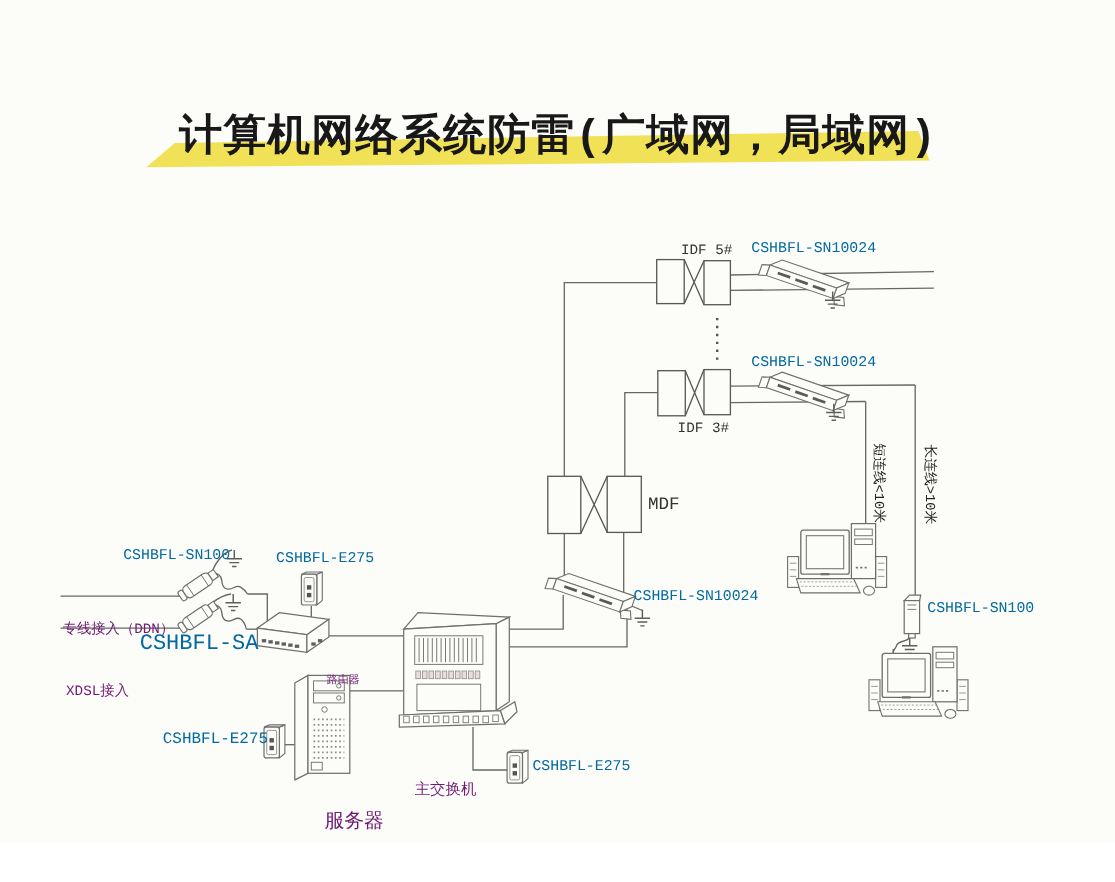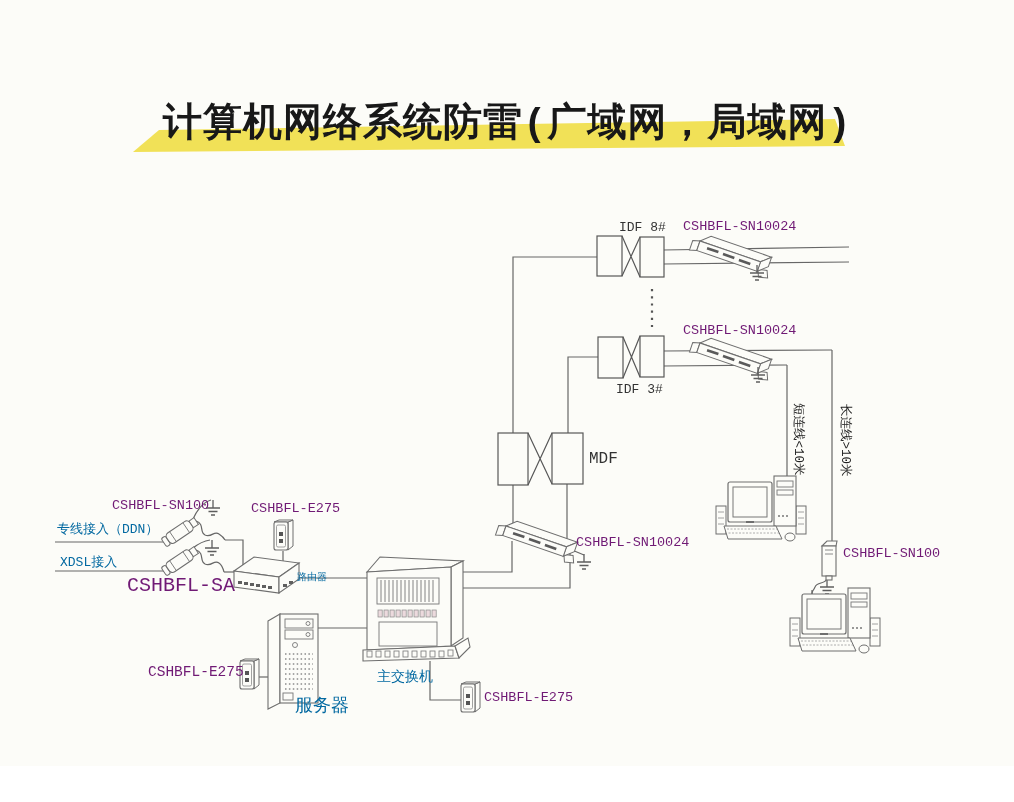--- a/index.html
+++ b/index.html
@@ -7,23 +7,23 @@
   .page{
     position:relative;width:1014px;height:766px;background:#fcfcf8;
     font-family:Liberation Mono, monospace;overflow:hidden;padding-left:30px;
   }
   .diagram-svg{position:absolute;left:0;top:0;}
   .title{
     position:absolute;left:163px;top:95px;z-index:3;
     font-size:39px;font-weight:bold;color:#181818;letter-spacing:1px;white-space:nowrap;
   }
   .lbl{position:absolute;z-index:3;white-space:nowrap;font-size:13px;line-height:1.1;}
-  .lbl-gray{color:#701a75;font-size:13.5px;}
+  .lbl-gray{color:#0369a1;font-size:13.5px;}
   .lbl-dark{color:#333333;}
-  .lbl-cn{color:#0369a1;}
+  .lbl-cn{color:#701a75;margin-top:42px;}
   .lbl-vert{transform:rotate(90deg);transform-origin:0 0;font-size:12.5px;color:#222;}
 </style>
 </head>
 <body>
 
 <div class="page">
 
   <svg class="diagram-svg" width="1014" height="802" viewBox="0 0 1014 802">
     <defs>
       <g id="gnd">
@@ -213,32 +213,32 @@
       <path d="M285,654 H313 M285,659 H313 M285,664 H313 M285,669 H313 M285,674 H313 M285,679 H313 M285,684 H313 M285,689 H313" stroke="#8a8a8a" stroke-width="1.5" stroke-dasharray="1.5 2.4" fill="none"></path>
       <rect x="283" y="693" width="10" height="7" fill="none" stroke="#777" stroke-width="0.9"></rect>
     </g>
 
     <use href="#pc" transform="translate(716,476)"></use>
     <use href="#pc" transform="translate(790,588)"></use>
   </svg>
 
   <div class="title">计算机网络系统防雷(广域网，局域网)</div>
 
-  <div class="lbl lbl-dark" style="left:619px;top:221px">IDF 8#</div>
+  <div class="lbl lbl-dark" style="left:619px;top:221px">IDF 5#</div>
   <div class="lbl lbl-gray" style="left:683px;top:220px">CSHBFL-SN10024</div>
   <div class="lbl lbl-gray" style="left:683px;top:324px">CSHBFL-SN10024</div>
   <div class="lbl lbl-dark" style="left:616px;top:383px">IDF 3#</div>
   <div class="lbl lbl-dark" style="left:589px;top:451px;font-size:16px">MDF</div>
   <div class="lbl lbl-gray" style="left:576px;top:536px">CSHBFL-SN10024</div>
   <div class="lbl lbl-vert" style="left:804px;top:403px">短连线&lt;10米</div>
   <div class="lbl lbl-vert" style="left:851px;top:404px">长连线&gt;10米</div>
   <div class="lbl lbl-gray" style="left:843px;top:547px">CSHBFL-SN100</div>
   <div class="lbl lbl-gray" style="left:112px;top:499px">CSHBFL-SN100</div>
   <div class="lbl lbl-cn" style="left:57px;top:523px">专线接入（DDN）</div>
-  <div class="lbl lbl-cn" style="left:60px;top:556px">XDSL接入</div>
+  <div class="lbl lbl-cn" style="left:60px;top:580px">XDSL接入</div>
   <div class="lbl lbl-gray" style="left:127px;top:575px;font-size:20px">CSHBFL-SA</div>
   <div class="lbl lbl-gray" style="left:251px;top:502px">CSHBFL-E275</div>
   <div class="lbl lbl-cn" style="left:297px;top:572px;font-size:10px">路由器</div>
   <div class="lbl lbl-cn" style="left:377px;top:670px;font-size:14px">主交换机</div>
   <div class="lbl lbl-gray" style="left:148px;top:665px;font-size:14.5px">CSHBFL-E275</div>
   <div class="lbl lbl-cn" style="left:295px;top:697px;font-size:18px">服务器</div>
   <div class="lbl lbl-gray" style="left:484px;top:691px">CSHBFL-E275</div>
 
 </div>
 

